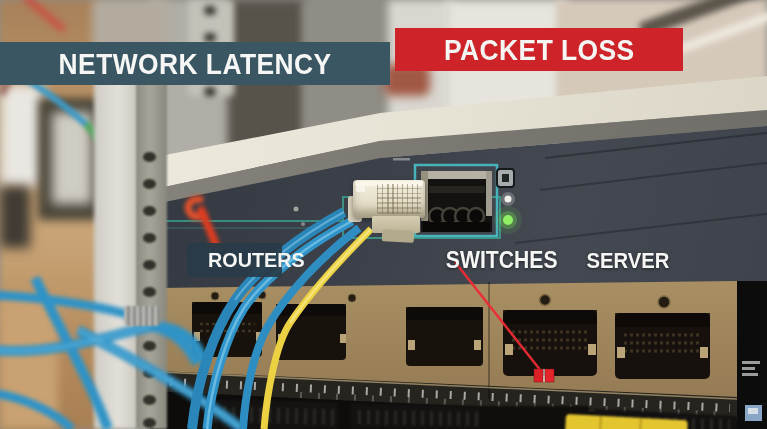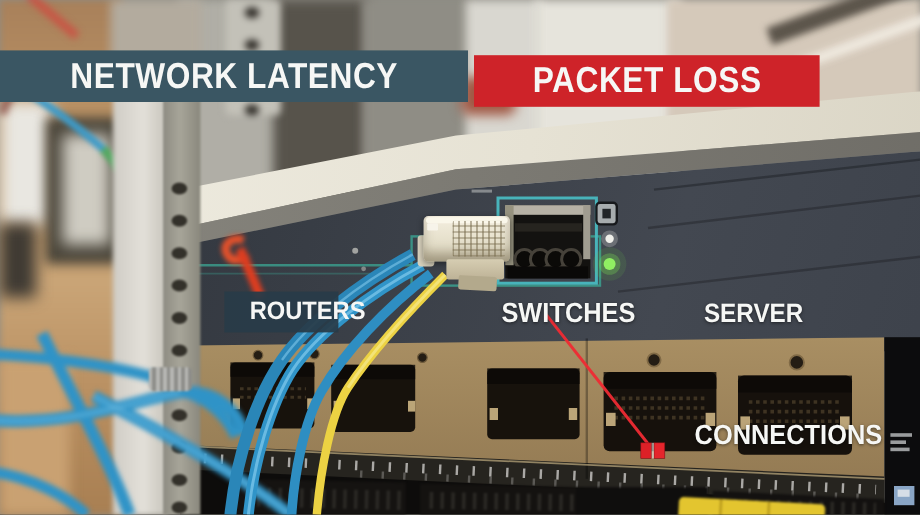--- a/index.html
+++ b/index.html
@@ -65,28 +65,28 @@
                      repeating-linear-gradient(0deg,rgba(120,108,78,.4) 0 1.5px,transparent 1.5px 5px);}
   .conn-top{left:2px;top:1px;width:68px;height:5px;background:#faf7ea;border-radius:3px;}
   .conn-left{left:348px;top:196px;width:14px;height:26px;background:#d9d2bd;border-radius:3px;}
   .conn-lower{left:372px;top:216px;width:48px;height:17px;border-radius:2px;
     background:linear-gradient(180deg,#d6cdb2,#bdb296);}
   .conn-foot{left:382px;top:230px;width:32px;height:12px;background:#b3a98c;border-radius:2px;transform:rotate(3deg);}
   .conn-clip{left:356px;top:186px;width:9px;height:6px;background:#f7f4ea;border-radius:1px;}
   
   .banner{top:28px;height:43px;display:flex;align-items:center;justify-content:center;}
   .banner-teal{left:0;width:390px;background:var(--teal-banner);margin-top:14px;}
-  .banner-red{left:395px;width:288px;background:var(--red-banner);margin-top:18px;}
+  .banner-red{left:395px;width:288px;background:var(--red-banner);}
   .banner span{position:static;font-size:30px;font-weight:700;color:var(--txt);
     letter-spacing:.5px;transform:scaleX(.88);white-space:nowrap;}
   .lbl{display:flex;align-items:center;justify-content:center;color:var(--txt);font-weight:700;padding-left:44px;}
   .lbl span{position:static;white-space:nowrap;text-shadow:0 1px 3px rgba(0,0,0,.55);}
   .routers-box{left:187px;top:243px;width:95px;height:34px;background:var(--label-box);}
   .routers-box span{font-size:21px;transform:scaleX(.94);text-shadow:none;}
-  .switches{left:384px;top:247px;width:135px;height:26px;}
+  .switches{left:412px;top:247px;width:135px;height:26px;}
   .switches span{font-size:23px;transform:scaleX(.92);}
   .server{left:560px;top:248px;width:92px;height:25px;}
   .server span{font-size:22px;transform:scaleX(.92);}
   .connections{left:555px;top:349px;width:160px;height:26px;}
   .connections span{font-size:23px;transform:scaleX(.92);}
 </style>
 </head>
 <body>
 
 <div id="stage">
@@ -308,17 +308,14 @@
   </div>
   <div class="lbl routers-box">
     <span>ROUTERS</span>
   </div>
   <div class="lbl switches">
     <span>SWITCHES</span>
   </div>
   <div class="lbl server">
     <span>SERVER</span>
   </div>
-  <div class="lbl connections">
-    <span>CONNECTIONS</span>
-  </div>
 
 </div>
 
 </body></html>

